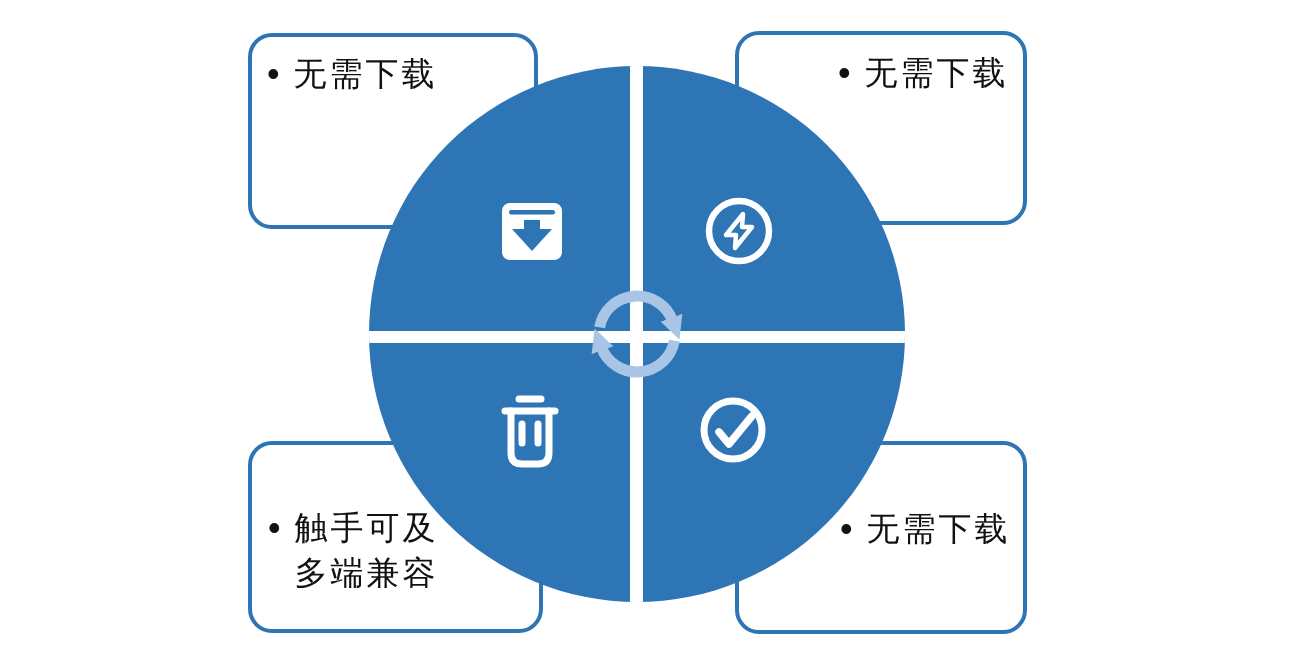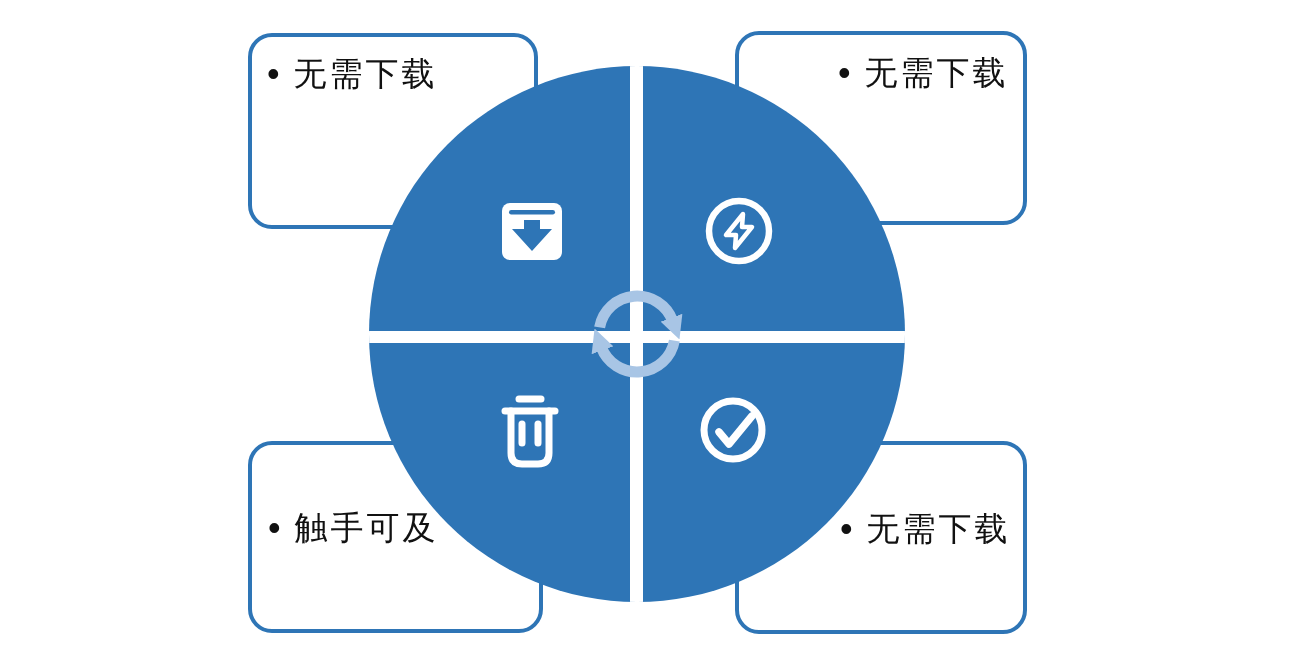--- a/index.html
+++ b/index.html
@@ -77,20 +77,21 @@
         <div class="line">无需下载</div>
       </div>
     </div>
   </div>
 
   <div class="feature-box box-bl">
     <div class="box-content">
       <span class="bullet">•</span>
       <div class="lines">
         <div class="line">触手可及</div>
+        <div class="line">多端兼容</div>
       </div>
     </div>
   </div>
 
   <div class="feature-box box-br">
     <div class="box-content">
       <span class="bullet">•</span>
       <div class="lines">
         <div class="line">无需下载</div>
       </div>

